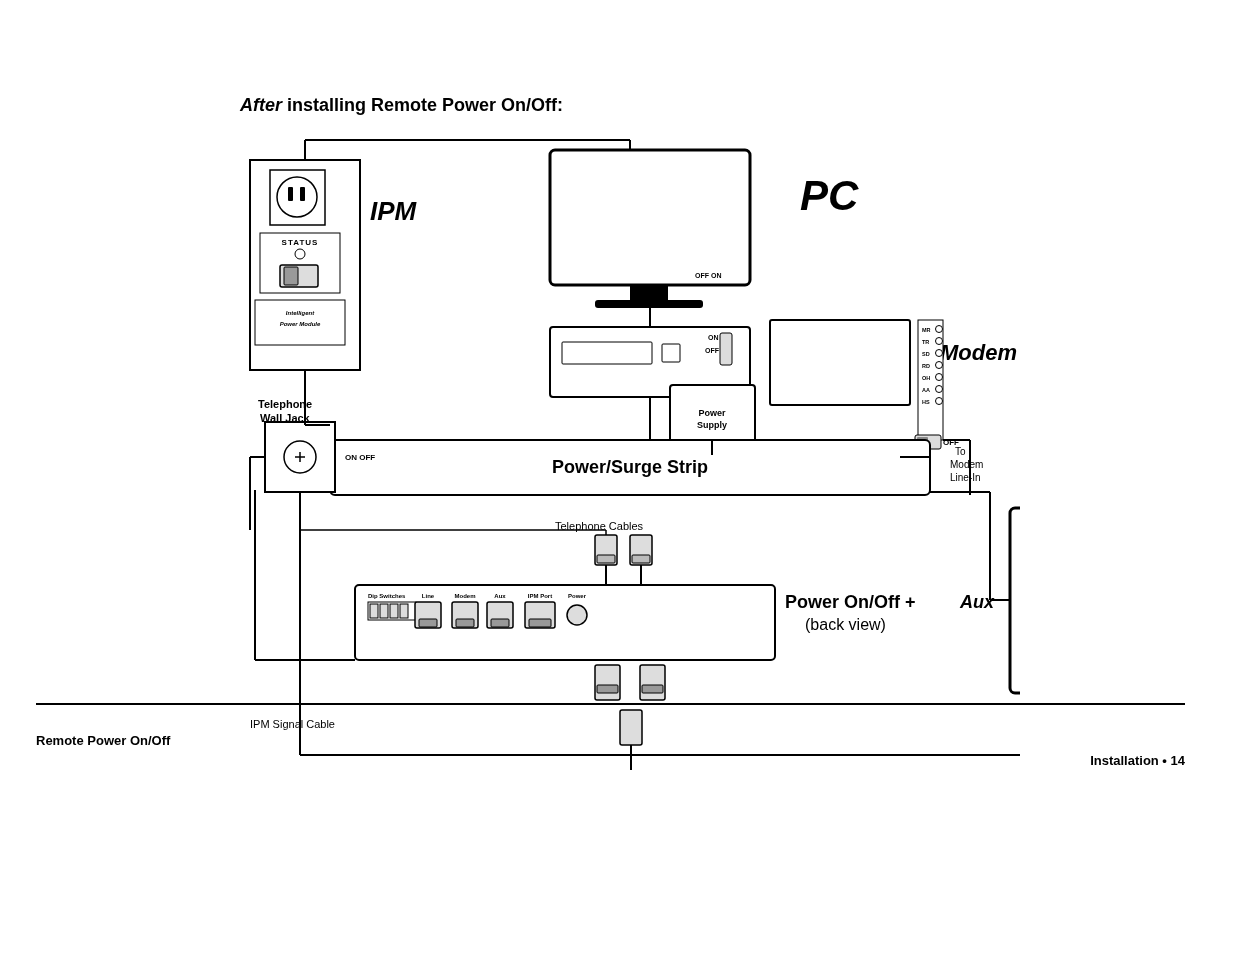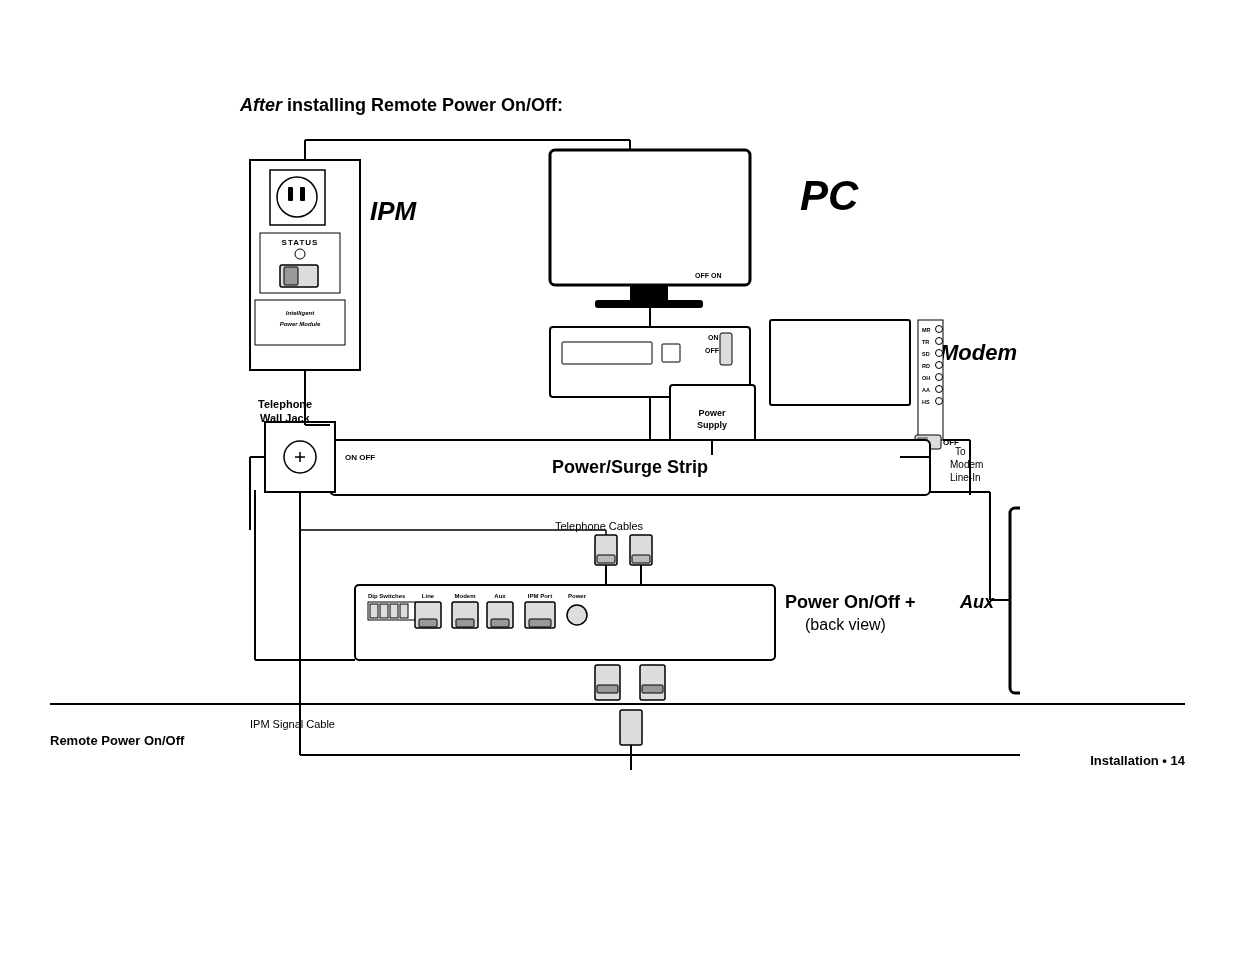--- a/index.html
+++ b/index.html
@@ -28,21 +28,21 @@
       color: #000;
     }
     .header-title em {
       font-style: italic;
     }
 
     
     .footer {
       position: absolute;
       bottom: 30px;
-      left: 50px;
+      left: 36px;
       right: 50px;
       border-top: 2px solid #000;
       padding-top: 8px;
       display: flex;
       justify-content: space-between;
       align-items: center;
     }
     .footer-left {
       font-size: 13px;
       font-weight: bold;

